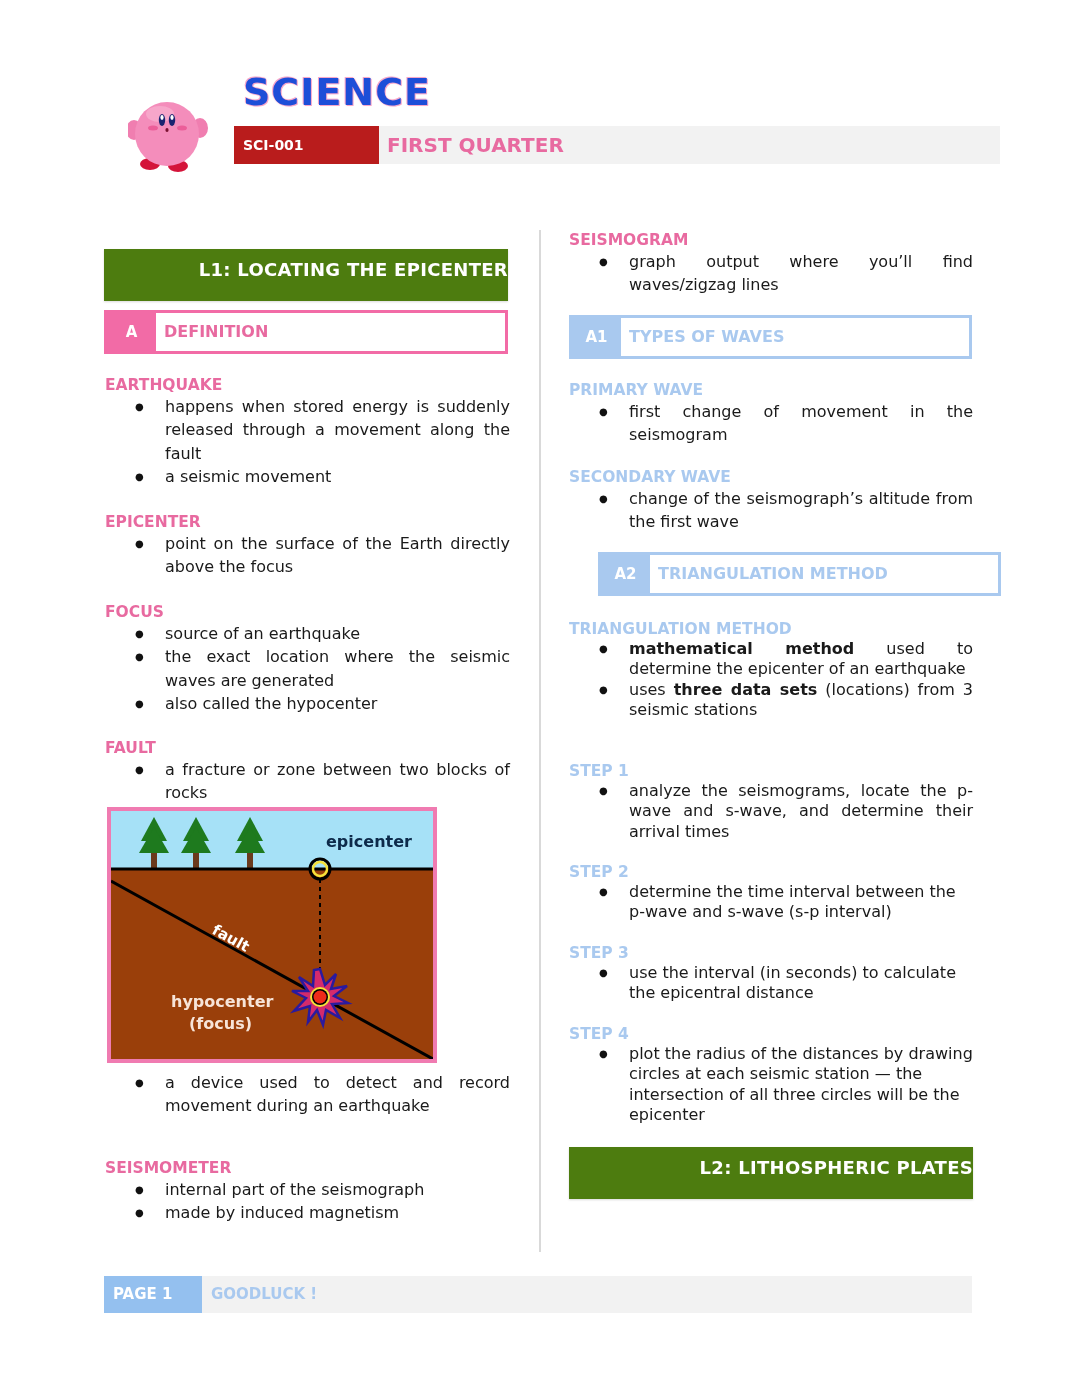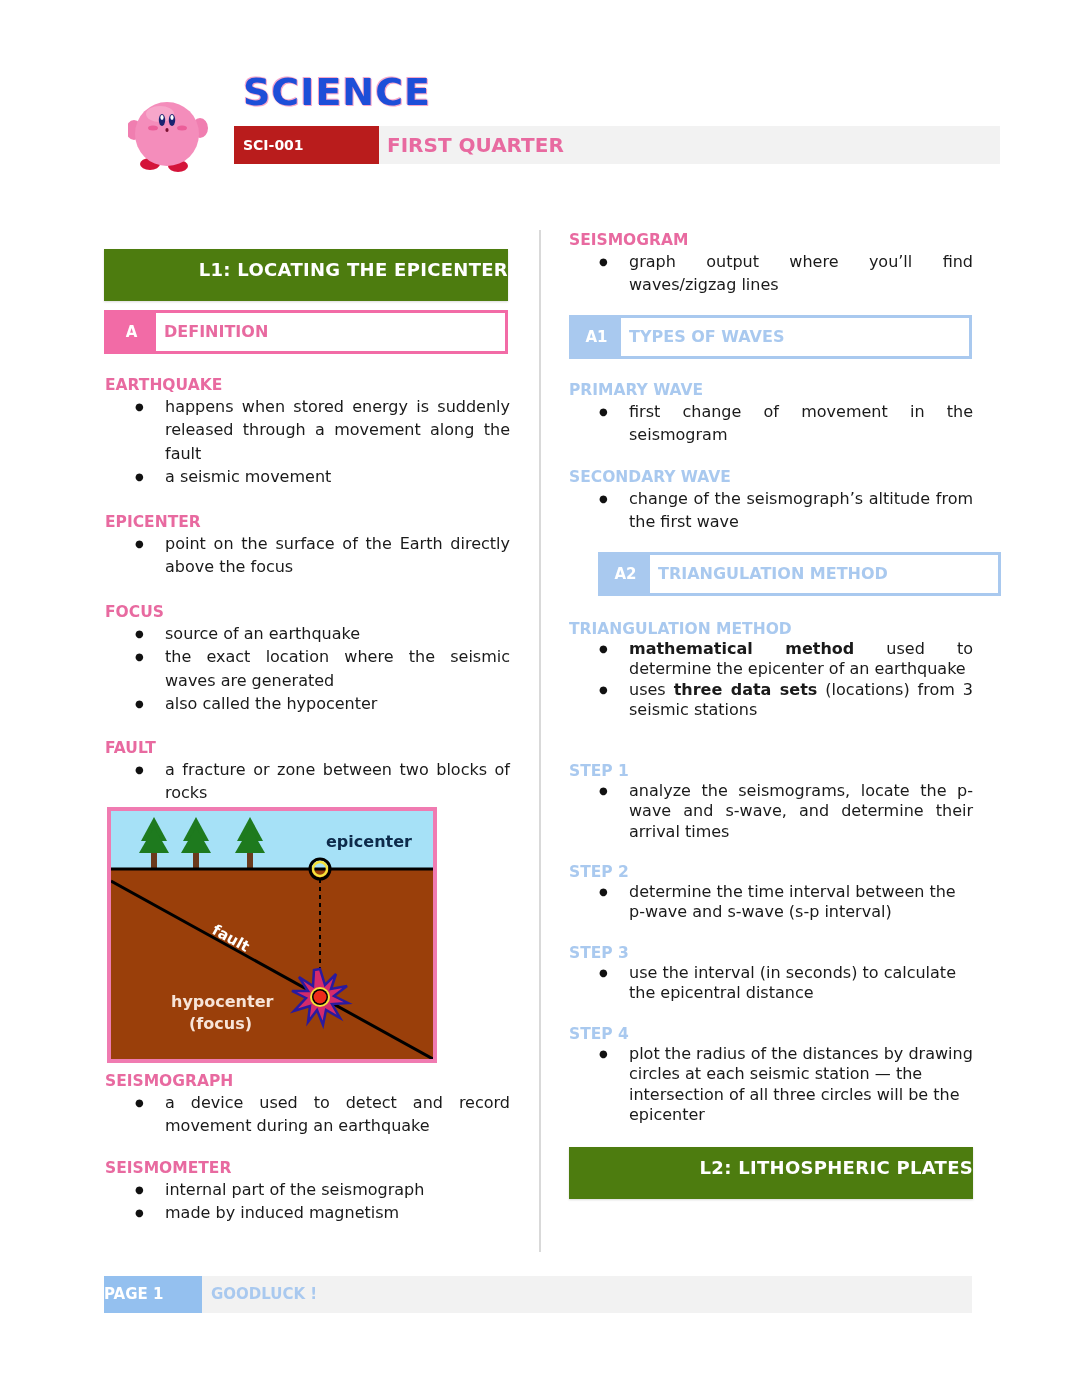--- a/index.html
+++ b/index.html
@@ -32,21 +32,21 @@
   .term.blue h3 { color: #a9c9ef; }
   .term ul { list-style: none; }
   .term li { position: relative; padding-left: 60px; font-size: 16px; line-height: 23.3px; text-align: justify; }
   .term li::before { content: "●"; position: absolute; left: 30px; top: 0; font-size: 10px; color: #111; }
   .term.tight li { line-height: 20.3px; }
   .term li b { font-weight: bold; }
 
   .diagram { position: absolute; left: 107px; top: 807px; width: 330px; height: 256px; border: 4px solid #f07bb1; background: #9a3f0a; overflow: hidden; }
 
   .footer { position: absolute; left: 104px; top: 1276px; width: 868px; height: 37px; background: #f2f2f2; display: flex; }
-  .footer .pg { width: 98px; background: #94c0ef; color: #fff; font-weight: bold; font-size: 15px; line-height: 37px; }
+  .footer .pg { width: 98px; background: #94c0ef; color: #fff; font-weight: bold; font-size: 15px; line-height: 37px; padding-left: 9px; }
   .footer .msg { color: #a9c9ef; font-weight: bold; font-size: 15px; line-height: 37px; padding-left: 9px; }
 </style>
 </head>
 <body>
 
 <div class="mascot">
   <svg width="80" height="74" viewBox="0 0 80 74">
     <ellipse cx="22" cy="64" rx="10" ry="6" fill="#d4143a"></ellipse>
     <ellipse cx="50" cy="66" rx="10" ry="6" fill="#d4143a"></ellipse>
     <ellipse cx="6" cy="30" rx="8" ry="10" fill="#f07eb0"></ellipse>
@@ -141,21 +141,20 @@
       <circle r="6.5" fill="#ee2a1a"></circle>
     </g>
     <text x="215" y="36" font-family="DejaVu Sans, sans-serif" font-weight="bold" font-size="16" fill="#0d2a4a">epicenter</text>
     <text x="100" y="122" font-family="DejaVu Sans, sans-serif" font-weight="bold" font-size="15" fill="#fff" transform="rotate(29 100 122)">fault</text>
     <text x="60" y="196" font-family="DejaVu Sans, sans-serif" font-weight="bold" font-size="16" fill="#f7e4d8">hypocenter</text>
     <text x="78" y="218" font-family="DejaVu Sans, sans-serif" font-weight="bold" font-size="16" fill="#f7e4d8">(focus)</text>
   </svg>
 </div>
 
 <div class="term pink" style="left:105px; top:1071px; width:405px;">
-  <h3>SEISMOGRAPH</h3>
   <ul>
     <li>a device used to detect and record movement during an earthquake</li>
   </ul>
 </div>
 
 <div class="term pink" style="left:105px; top:1158px; width:405px;">
   <h3>SEISMOMETER</h3>
   <ul>
     <li>internal part of the seismograph</li>
     <li>made by induced magnetism</li>

